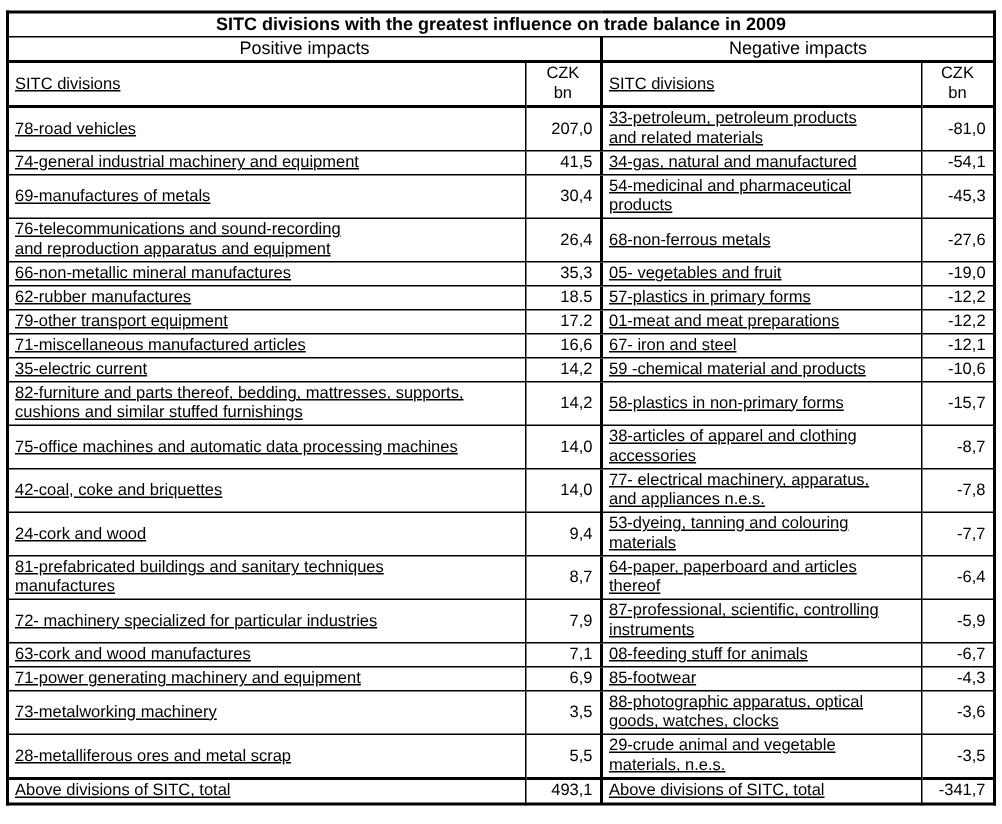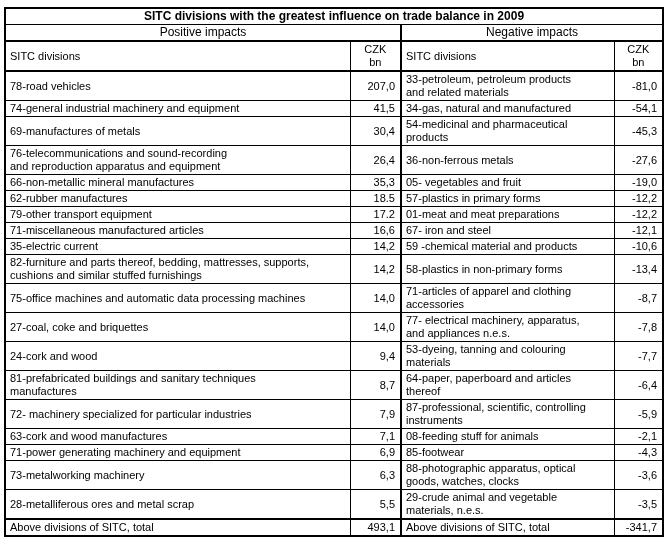--- a/index.html
+++ b/index.html
@@ -50,20 +50,21 @@
     border-bottom: 2px solid #000000;
   }
   td.unit {
     text-align: center;
     white-space: pre-line;
     padding: 1px 2px;
   }
   td.name {
     text-align: left;
     white-space: pre-line;
+    text-decoration: underline;
   }
   td.val {
     text-align: right;
     padding-right: 5px;
   }
   td.c3 {
     border-left: 2px solid #000000;
   }
   tr.total-row td {
     border-top: 2px solid #000000;
@@ -114,21 +115,21 @@
         <td class="name">69-manufactures of metals</td>
         <td class="val">30,4</td>
         <td class="name c3">54-medicinal and pharmaceutical
 products</td>
         <td class="val">-45,3</td>
       </tr>
       <tr>
         <td class="name">76-telecommunications and sound-recording
 and reproduction apparatus and equipment</td>
         <td class="val">26,4</td>
-        <td class="name c3">36-non-ferrous metals</td>
+        <td class="name c3">68-non-ferrous metals</td>
         <td class="val">-27,6</td>
       </tr>
       <tr>
         <td class="name">66-non-metallic mineral manufactures</td>
         <td class="val">35,3</td>
         <td class="name c3">05- vegetables and fruit</td>
         <td class="val">-19,0</td>
       </tr>
       <tr>
         <td class="name">62-rubber manufactures</td>
@@ -152,31 +153,31 @@
         <td class="name">35-electric current</td>
         <td class="val">14,2</td>
         <td class="name c3">59 -chemical material and products</td>
         <td class="val">-10,6</td>
       </tr>
       <tr>
         <td class="name">82-furniture and parts thereof, bedding, mattresses, supports,
 cushions and similar stuffed furnishings</td>
         <td class="val">14,2</td>
         <td class="name c3">58-plastics in non-primary forms</td>
-        <td class="val">-13,4</td>
+        <td class="val">-15,7</td>
       </tr>
       <tr>
         <td class="name">75-office machines and automatic data processing machines</td>
         <td class="val">14,0</td>
-        <td class="name c3">71-articles of apparel and clothing
+        <td class="name c3">38-articles of apparel and clothing
 accessories</td>
         <td class="val">-8,7</td>
       </tr>
       <tr>
-        <td class="name">27-coal, coke and briquettes</td>
+        <td class="name">42-coal, coke and briquettes</td>
         <td class="val">14,0</td>
         <td class="name c3">77- electrical machinery, apparatus,
 and appliances n.e.s.</td>
         <td class="val">-7,8</td>
       </tr>
       <tr>
         <td class="name">24-cork and wood</td>
         <td class="val">9,4</td>
         <td class="name c3">53-dyeing, tanning and colouring
 materials</td>
@@ -194,31 +195,31 @@
         <td class="name">72- machinery specialized for particular industries</td>
         <td class="val">7,9</td>
         <td class="name c3">87-professional, scientific, controlling
 instruments</td>
         <td class="val">-5,9</td>
       </tr>
       <tr>
         <td class="name">63-cork and wood manufactures</td>
         <td class="val">7,1</td>
         <td class="name c3">08-feeding stuff for animals</td>
-        <td class="val">-2,1</td>
+        <td class="val">-6,7</td>
       </tr>
       <tr>
         <td class="name">71-power generating machinery and equipment</td>
         <td class="val">6,9</td>
         <td class="name c3">85-footwear</td>
         <td class="val">-4,3</td>
       </tr>
       <tr>
         <td class="name">73-metalworking machinery</td>
-        <td class="val">6,3</td>
+        <td class="val">3,5</td>
         <td class="name c3">88-photographic apparatus, optical
 goods, watches, clocks</td>
         <td class="val">-3,6</td>
       </tr>
       <tr>
         <td class="name">28-metalliferous ores and metal scrap</td>
         <td class="val">5,5</td>
         <td class="name c3">29-crude animal and vegetable
 materials, n.e.s.</td>
         <td class="val">-3,5</td>

